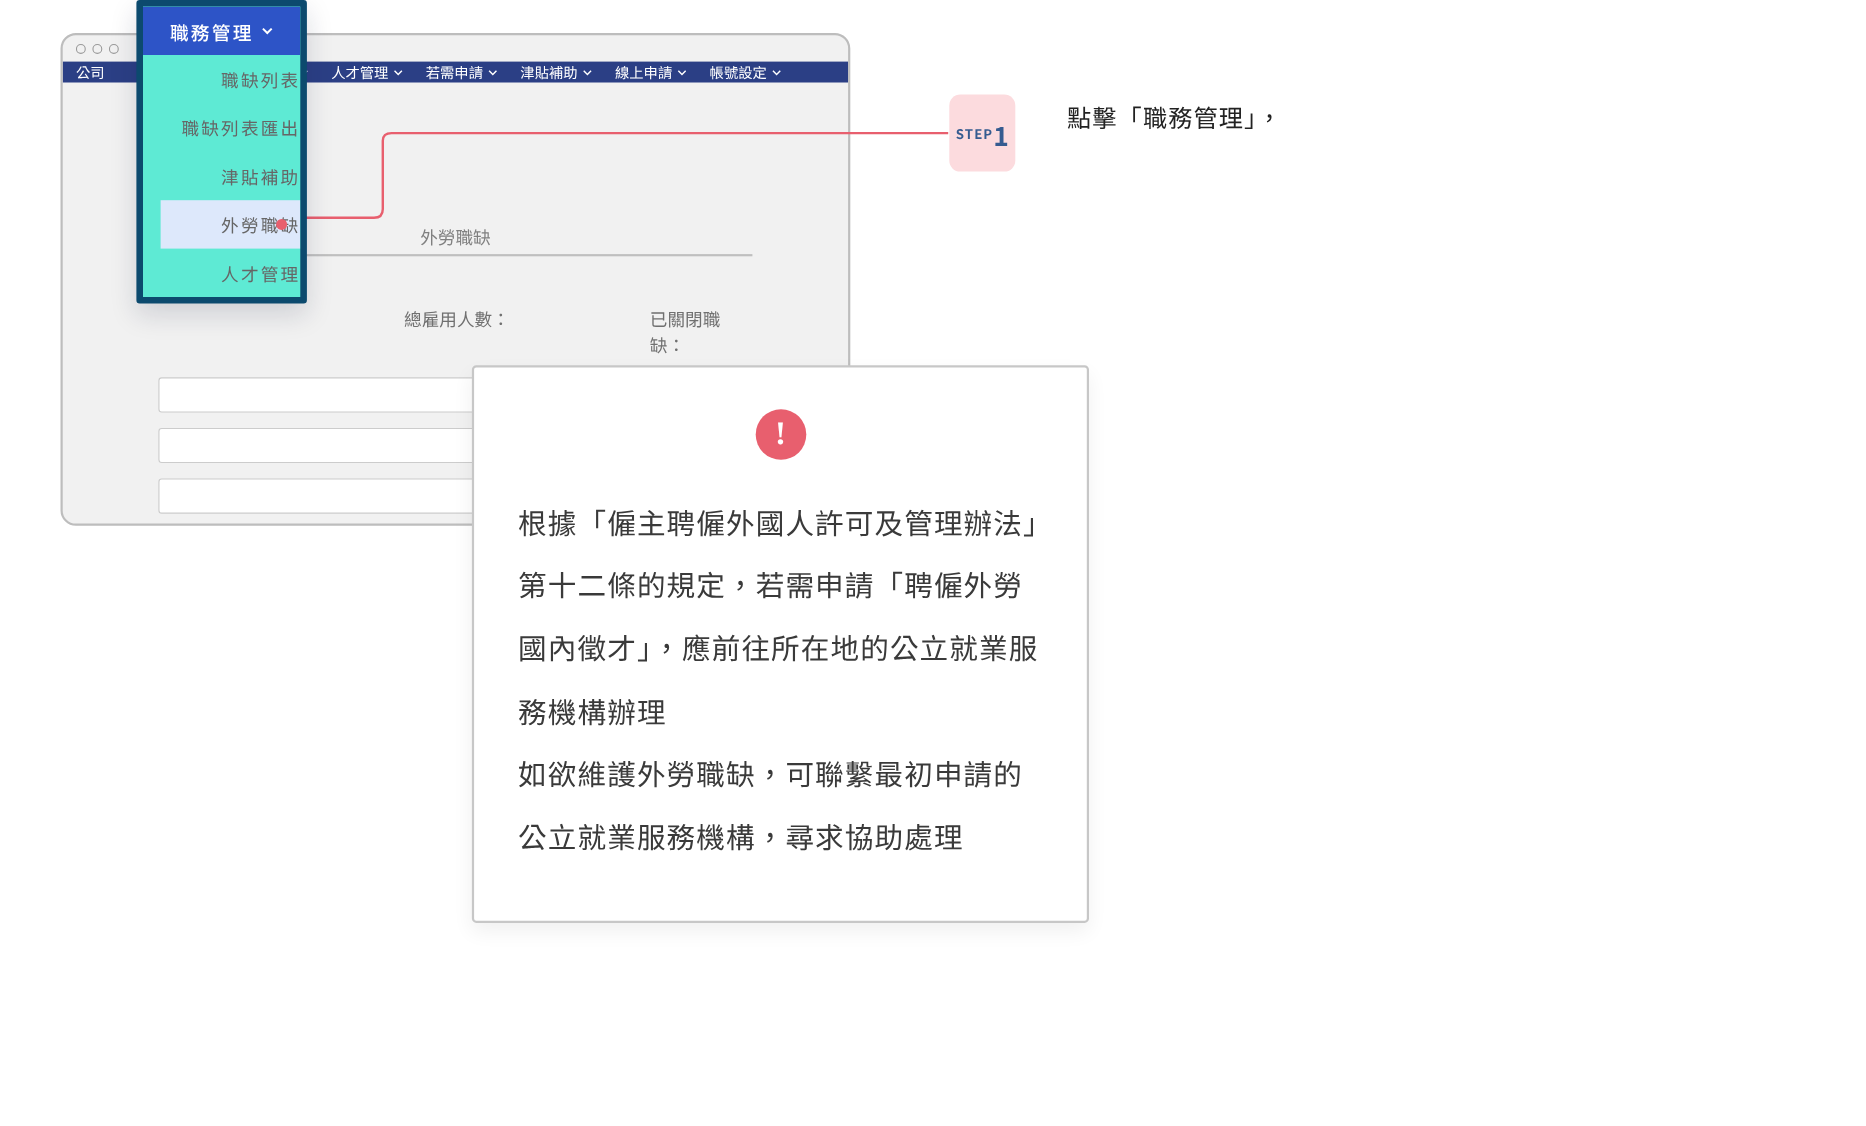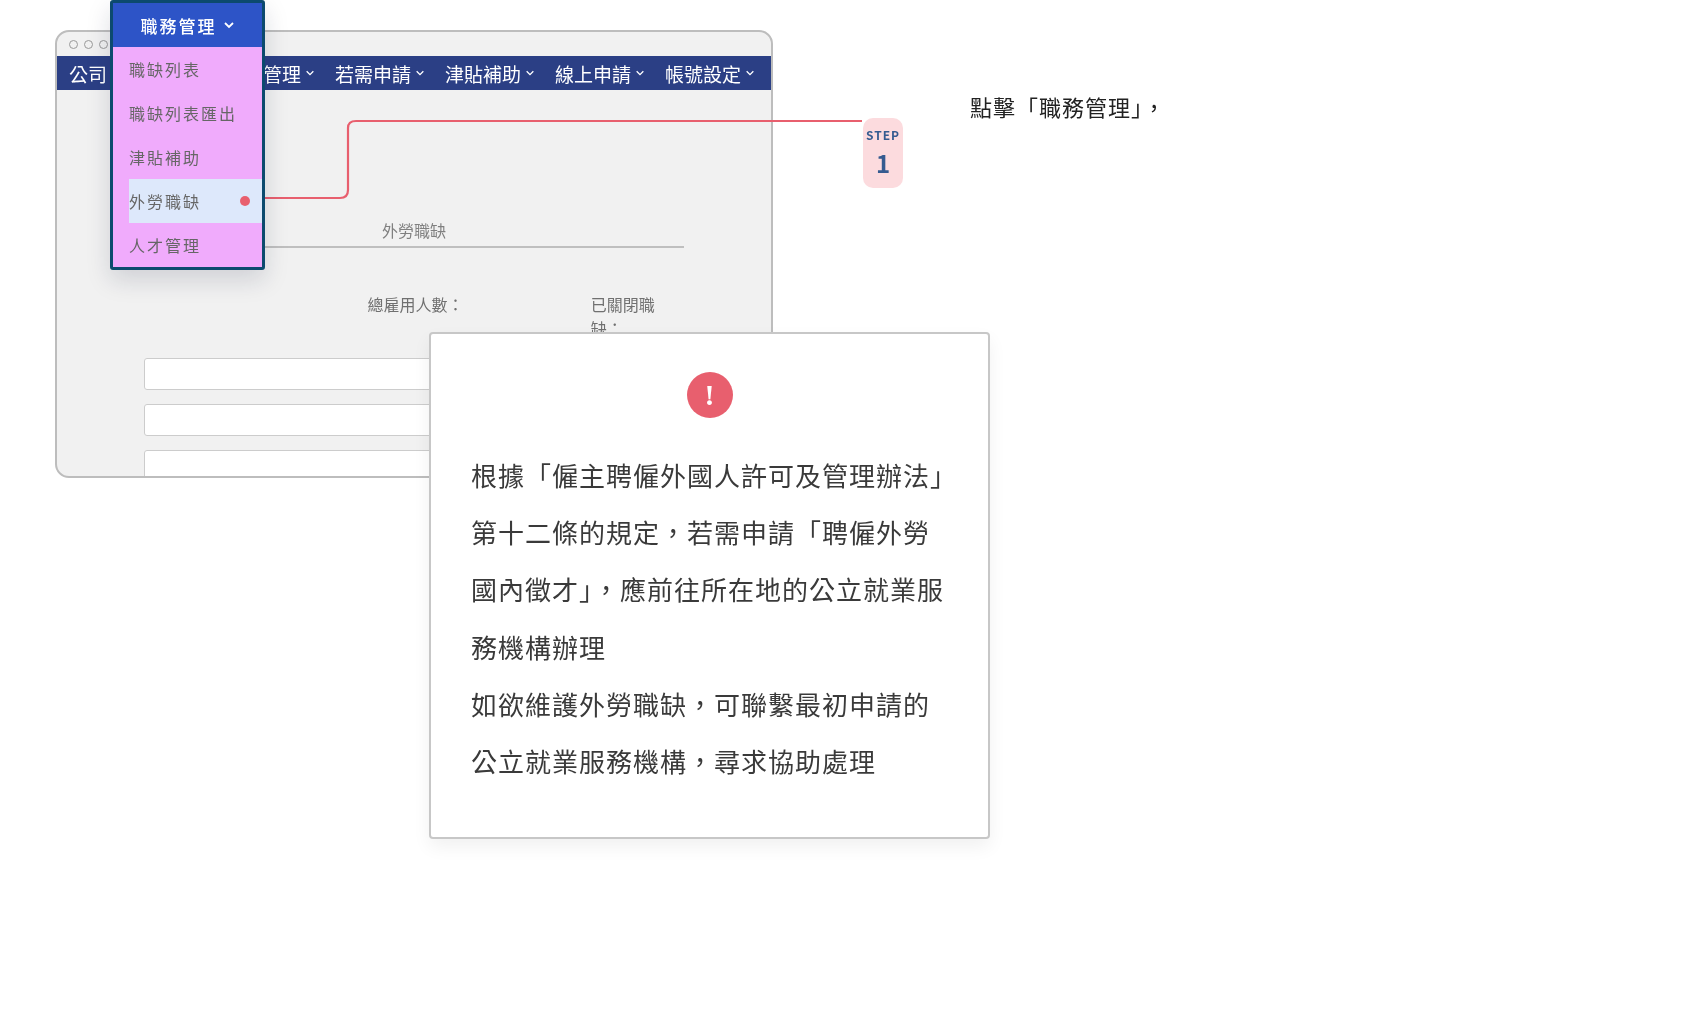--- a/index.html
+++ b/index.html
@@ -51,28 +51,28 @@
     align-items: center;
     padding-left: 12px;
     gap: 6px;
   }
   .title-bar .tl-dot {
     width: 9px; height: 9px; border-radius: 50%;
     border: 1.5px solid #9a9a9a;
     background: transparent;
   }
   .nav-bar {
-    height: 34px;
+    height: 19px;
     background: var(--navy-bar);
     display: flex;
     align-items: center;
     padding: 0 6px;
     gap: 0;
     color: #fff;
-    font-size: 19px;
+    font-size: 13px;
   }
   .nav-item {
     display: inline-flex;
     align-items: center;
     height: 100%;
     padding: 0 10px;
     white-space: nowrap;
     gap: 4px;
     cursor: pointer;
   }
@@ -129,25 +129,25 @@
   .fake-input {
     height: 32px;
     background: #fff;
     border: 1.5px solid #ccc;
     border-radius: 3px;
   }
 
   
   .dropdown {
     position: absolute;
-    left: 110px;
+    left: 124px;
     top: 0;
     width: 155px;
-    background: #f0abfc;
-    border: 3px solid #0c4a6e;
+    background: #5eead4;
+    border: 6px solid #0c4a6e;
     box-shadow: 0 10px 24px rgba(20,30,60,.15);
     border-radius: 3px;
     z-index: 30;
     font-size: 16px;
     overflow: hidden;
   }
   .dropdown .dd-header {
     background: var(--blue);
     color: #fff;
     height: 44px;
@@ -157,21 +157,21 @@
     font-weight: 500;
     letter-spacing: 2px;
   }
   .dropdown .dd-header .chev-dd {
     width: 12px; height: 12px;
   }
   .dropdown .dd-item {
     height: 44px;
     display: flex;
     align-items: center;
-    justify-content: flex-start;
+    justify-content: flex-end;
     color: #666;
     cursor: pointer;
     letter-spacing: 2px;
     margin-left: 16px;
   }
   .dropdown .dd-item.hover {
     background: var(--blue-hover);
     color: #666;
     position: relative;
   }
@@ -199,31 +199,30 @@
   }
   svg.connector circle {
     fill: var(--rose);
   }
 
   
   .step-badge {
     position: absolute;
     left: 863px;
     top: 86px;
-    width: 40px; height: 70px;
+    width: 60px; height: 70px;
     border-radius: 10px;
     background: var(--step-rose);
     display: flex;
-    flex-direction: column;
+    flex-direction: row;
     align-items: center;
     justify-content: center;
     z-index: 28;
     color: var(--step-ink);
     font-weight: 600;
-    margin-top: 32px;
   }
   .step-badge .step-word {
     font-size: 12px;
     letter-spacing: 1px;
   }
   .step-badge .step-num {
     font-size: 24px;
     margin-top: 2px;
   }
   .caption {

